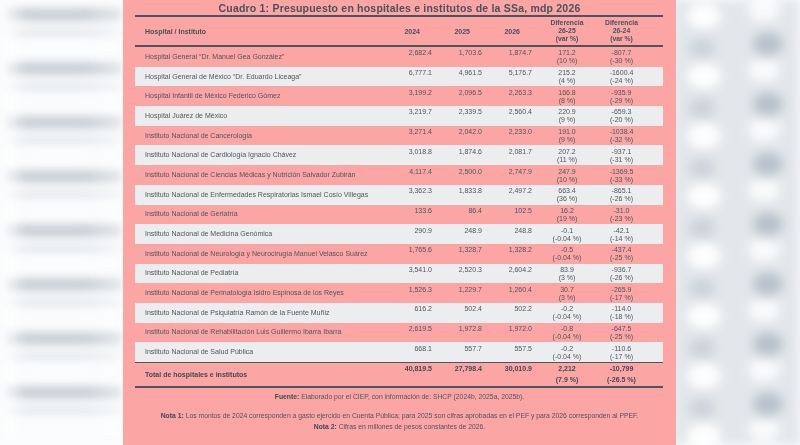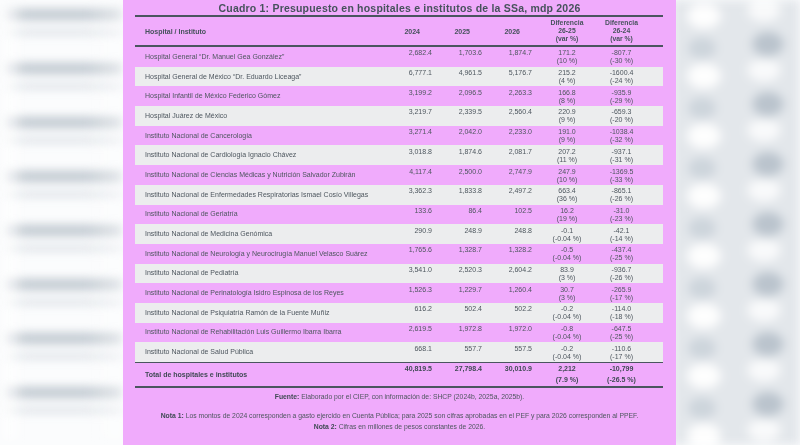--- a/index.html
+++ b/index.html
@@ -22,21 +22,21 @@
     filter:blur(5px); background-color:#e3e7eb;
     background-image:
       radial-gradient(ellipse 28px 21px at 32px 16px, rgba(255,255,255,.95) 0 45%, rgba(255,255,255,0) 75%),
       radial-gradient(ellipse 25px 19px at 96px 44px, rgba(178,189,199,.85) 0 45%, rgba(178,189,199,0) 78%),
       radial-gradient(ellipse 23px 17px at 30px 48px, rgba(193,202,211,.65) 0 45%, rgba(193,202,211,0) 75%),
       radial-gradient(ellipse 27px 19px at 92px 10px, rgba(255,255,255,.8) 0 45%, rgba(255,255,255,0) 75%);
     background-size:128px 60px; background-repeat:repeat-y;
   }
 
   
-  .panel { position:absolute; left:123px; top:0; width:553px; height:445px; background:#f0abfc; }
+  .panel { position:absolute; left:123px; top:0; width:553px; height:445px; background:#fca5a5; }
 
   .title { position:absolute; top:2px; left:0; width:100%; text-align:center;
            font-size:10.5px; font-weight:bold; letter-spacing:.2px; color:#46525c; }
 
   .table { position:absolute; left:12px; top:15px; width:528px; color:#46525c; }
 
   .cell { flex:none; }
   .c-name { width:240px; padding-left:10px; white-space:nowrap; overflow:visible; }
   .c-y    { width:57px;  text-align:right; }
   .c-y2   { width:50px;  text-align:right; }

